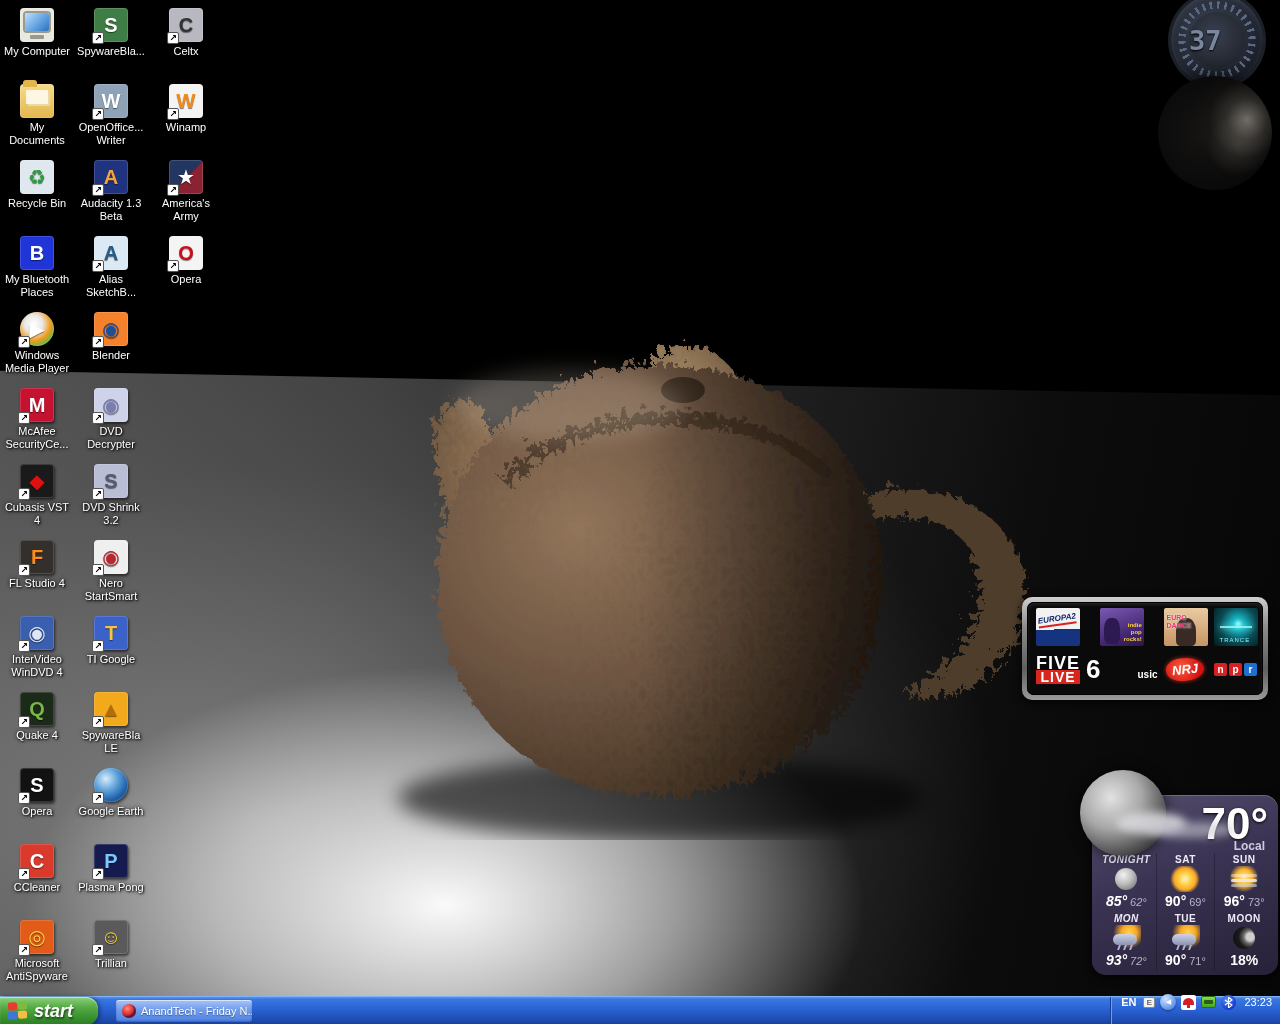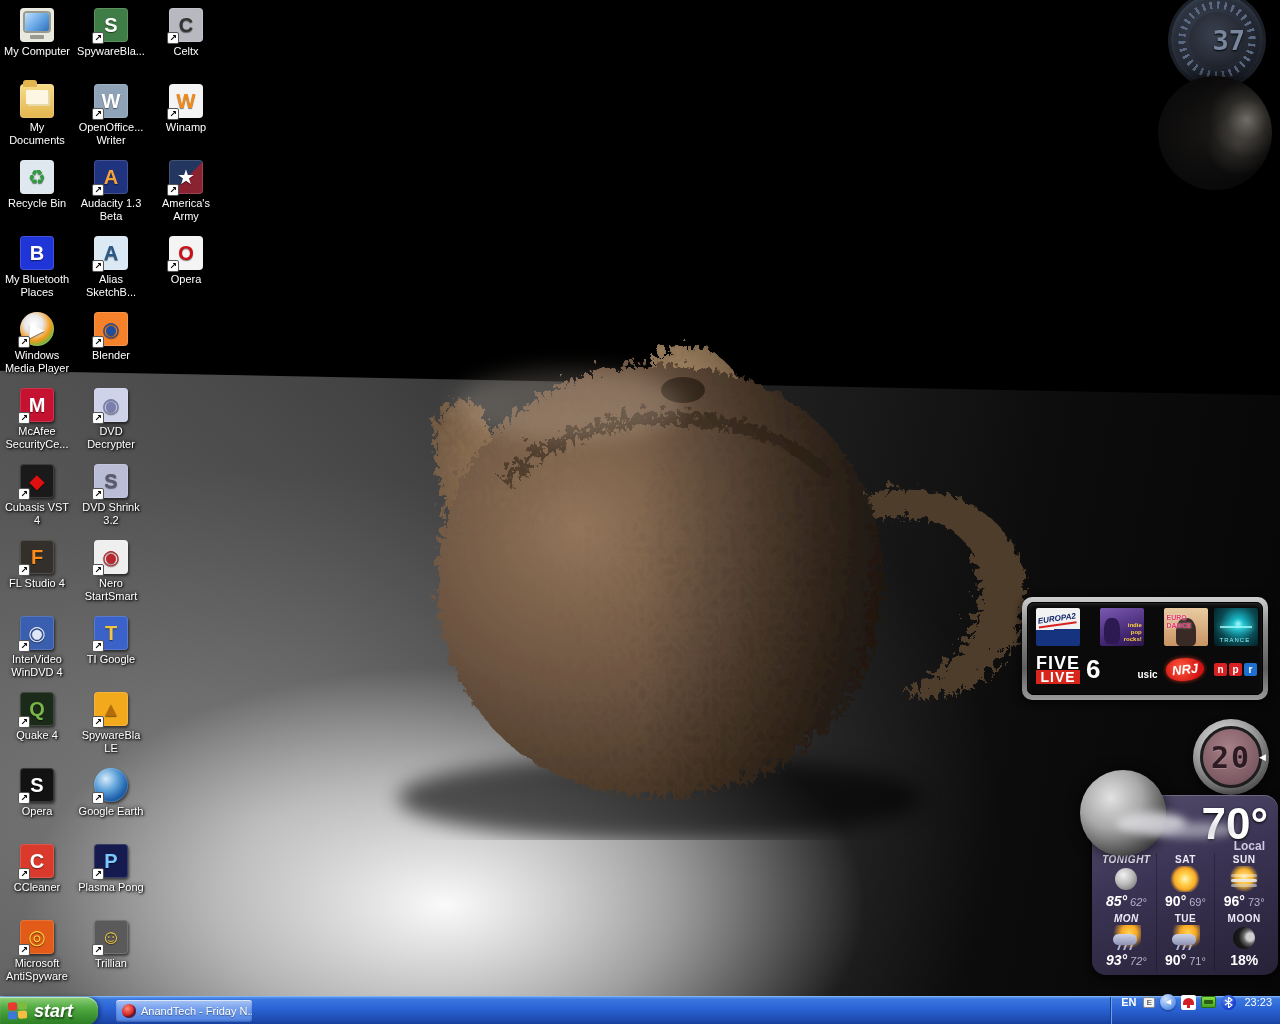--- a/index.html
+++ b/index.html
@@ -39,21 +39,21 @@
 
   
   .gauge37{position:absolute;left:1171px;top:-6px;width:92px;height:92px;border-radius:50%;
     background:radial-gradient(circle at 42% 38%,#3a4150,#232832 55%,#12151b 85%);
     box-shadow:0 0 0 3px #1c2029, inset 0 2px 6px rgba(120,140,170,.25);}
   .g37-ring{position:absolute;inset:7px;border-radius:50%;
     background:repeating-conic-gradient(#5a6884 0deg 4deg, transparent 4deg 12deg);
     -webkit-mask:radial-gradient(circle,transparent 56%,#000 58% 84%,transparent 86%);
     mask:radial-gradient(circle,transparent 56%,#000 58% 84%,transparent 86%);}
   .g37-face{position:absolute;inset:18px;border-radius:50%;background:radial-gradient(circle at 45% 40%,#39404e,#20242d 80%);
-    display:flex;align-items:center;justify-content:flex-end;}
+    display:flex;align-items:center;justify-content:flex-start;}
   .g37-face span{font-family:"DejaVu Sans Mono",monospace;font-size:27px;font-weight:bold;color:#79879e;text-shadow:0 1px 2px #000;}
 
   
   .moonw{position:absolute;left:1158px;top:76px;width:114px;height:114px;border-radius:50%;
     background:
       radial-gradient(circle at 78% 38%, rgba(190,185,175,.55), rgba(120,115,105,.3) 18%, rgba(40,38,35,.15) 34%, rgba(0,0,0,0) 48%),
       radial-gradient(circle at 70% 60%, rgba(150,145,135,.25), rgba(0,0,0,0) 30%),
       radial-gradient(circle at 40% 50%, #151413, #0b0a0a 60%, #050505);
     box-shadow:0 0 18px rgba(0,0,0,.8);}
 
@@ -467,26 +467,20 @@
           <span>NRJ</span>
         </div>
         <div class="rlogo rl-npr">
           <span class="n">n</span>
           <span class="p">p</span>
           <span class="r">r</span>
         </div>
       </div>
   </div>
 
-  <div class="gauge20">
-    <div class="g20-face">
-      <span>20</span>
-    </div>
-    <span class="g20-pointer">◀</span>
-  </div>
 
   <div class="weather">
     <div class="w-temp">70°</div>
     <div class="w-loc">Local</div>
     <div class="w-grid" id="w-grid">
         <div class="w-cell">
           <div class="w-day">TONIGHT</div>
           <div class="w-ic">
             <div class="wi-moon"></div>
           </div>

